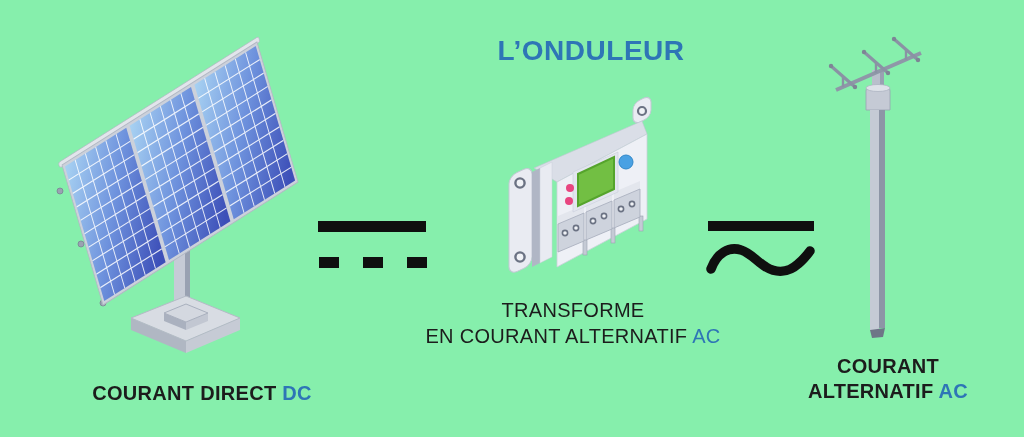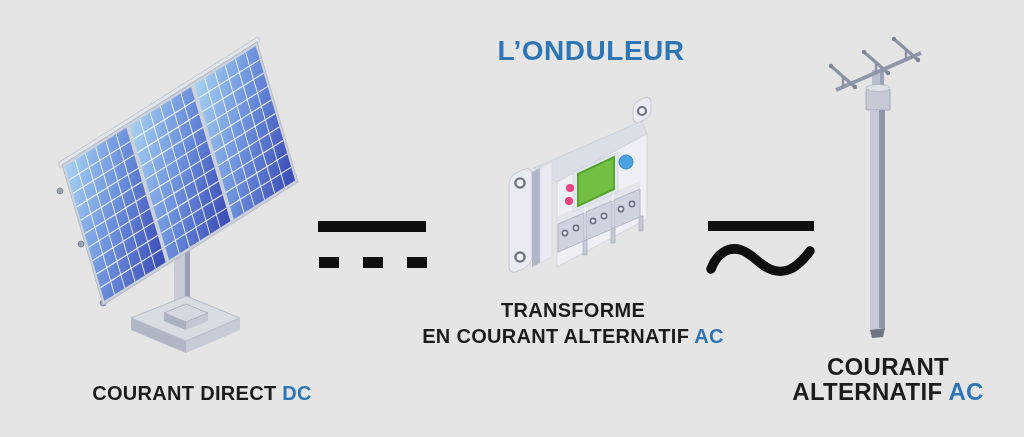--- a/index.html
+++ b/index.html
@@ -1,29 +1,29 @@
 <!DOCTYPE html>
 <html><head>
 <meta charset="utf-8">
 <style>
   html,body { margin:0; padding:0; background:#ffffff; }
   .stage {
-    position:relative; width:1024px; height:437px; background:#e5e5e5;
+    position:relative; width:1024px; height:437px; background:#86efac;
     overflow:hidden; font-family:"Liberation Sans", sans-serif;
   }
   .stage svg.illus { position:absolute; left:0; top:0; }
   .txt { position:absolute; text-align:center; color:#1c1c1c; letter-spacing:.3px; }
   .title {
     left:421px; top:34px; width:340px;
     font-size:28px; line-height:34px; font-weight:700; color:#2e75b6; letter-spacing:.5px;
   }
-  .mid { left:403px; top:297px; width:340px; font-size:20px; line-height:26px; font-weight:700; }
+  .mid { left:403px; top:297px; width:340px; font-size:20px; line-height:26px; font-weight:400; }
   .mid .line-gap { }
   .cap-left  { left:42px;  top:381px; width:320px; font-size:20px; line-height:25px; font-weight:700; }
-  .cap-right { left:788px; top:354px; width:200px; font-size:24px; line-height:25px; font-weight:700; }
+  .cap-right { left:788px; top:354px; width:200px; font-size:20px; line-height:25px; font-weight:700; }
   .accent { color:#2e75b6; }
 </style>
 </head>
 <body>
 
 <div class="stage">
 
   <svg class="illus" width="1024" height="437" viewBox="0 0 1024 437">
     <defs>
       <linearGradient id="pg" x1="0" y1="0" x2="0.9" y2="1">

